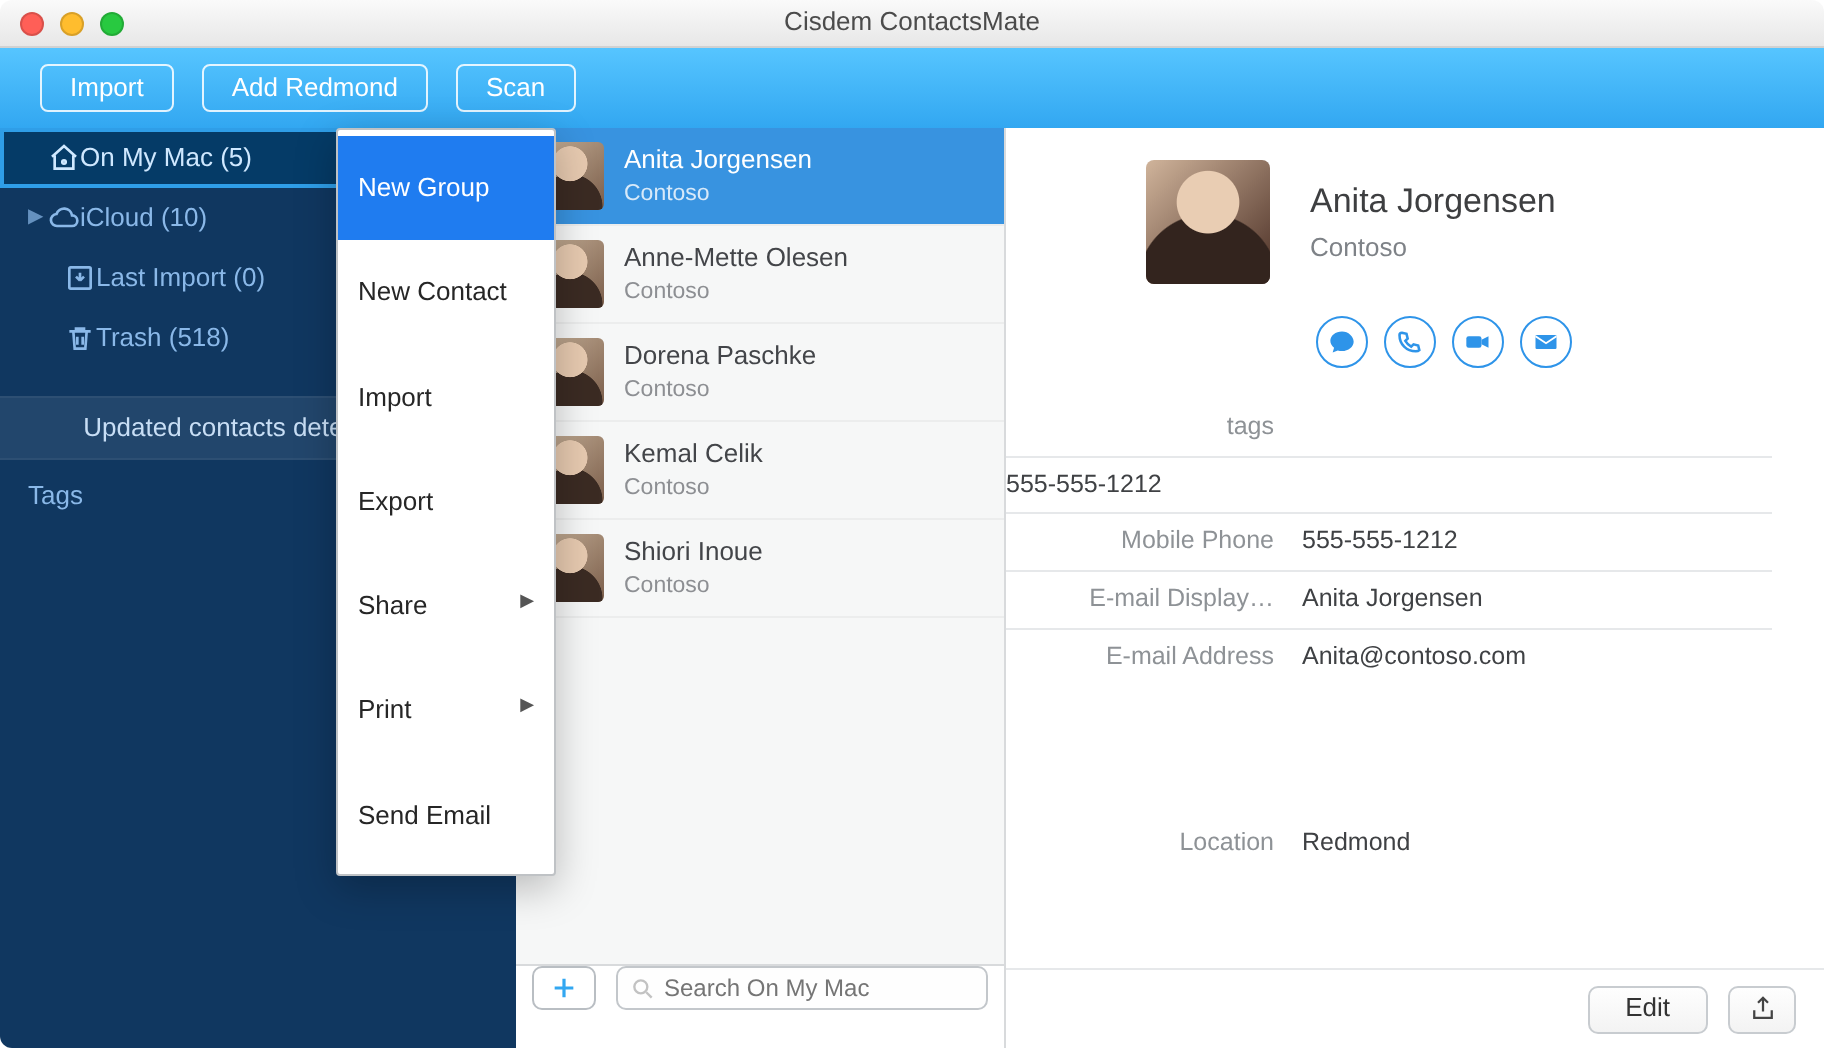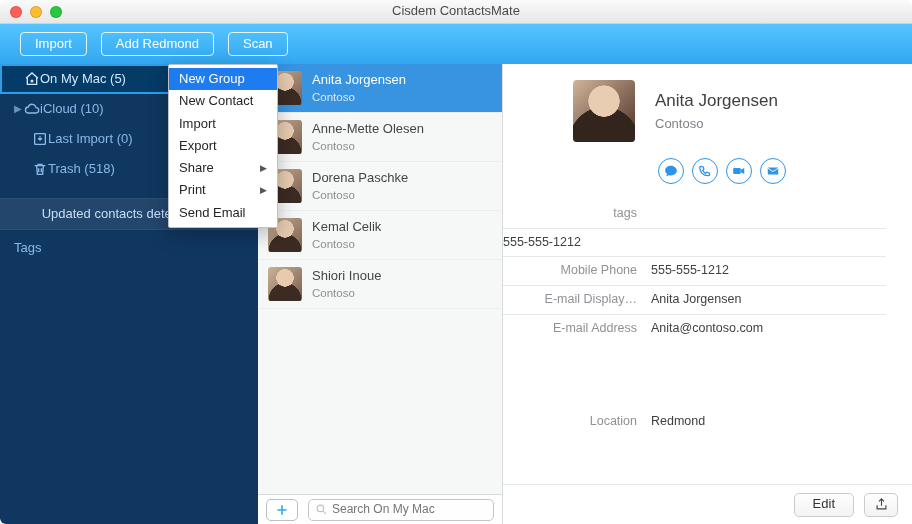--- a/index.html
+++ b/index.html
@@ -59,36 +59,36 @@
   .sidebar{width:258px;background:var(--sidebar-bg);display:flex;flex-direction:column;color:var(--sidebar-text);position:relative}
   .sb-item{height:30px;display:flex;align-items:center;gap:0;padding:0 14px;font-size:13px;cursor:pointer;color:var(--sidebar-text)}
   .sb-item.indent{padding-left:32px}
   .sb-item.sel{background:var(--sidebar-sel);outline:2px solid var(--sidebar-sel-border);outline-offset:-2px;color:var(--sidebar-text-sel)}
   .sb-item .disclosure{font-size:10px;opacity:.7;width:10px}
   .sb-item svg{flex:0 0 auto}
   .sb-update{height:32px;display:flex;align-items:center;justify-content:center;color:#c8def5;background:var(--update-bar);gap:6px;font-size:12.5px;cursor:pointer;margin-top:14px;border-top:1px solid rgba(255,255,255,.05);border-bottom:1px solid rgba(255,255,255,.05)}
   .sb-tags-hdr{padding:10px 14px 6px;color:var(--sidebar-text);font-size:13px}
   
   .ctx{position:absolute;left:168px;top:0px;width:110px;background:var(--ctx-bg);border:1px solid var(--ctx-border);border-radius:2px;box-shadow:0 6px 20px rgba(0,0,0,.25);padding:3px 0;z-index:20}
-  .ctx-item{display:flex;align-items:center;justify-content:space-between;padding:3px 10px;color:var(--ctx-text);font-size:13px;cursor:pointer}
+  .ctx-item{display:flex;justify-content:space-between;padding:18px 10px;color:var(--ctx-text);font-size:13px;cursor:pointer}
   .ctx-item.active{background:var(--ctx-hover);color:#fff}
   .ctx-item .tri{font-size:9px;color:#555}
   
   .contactlist{width:245px;background:var(--list-bg);display:flex;flex-direction:column;border-right:1px solid var(--list-border)}
   .cl-scroll{flex:1;overflow:hidden}
   .cl-item{display:flex;align-items:center;gap:10px;padding:7px 10px;border-bottom:1px solid #eceded;cursor:pointer}
   .cl-item .avatar{width:34px;height:34px;border-radius:3px;background:linear-gradient(135deg,#c9b39a,#7a5d4a);flex:0 0 auto;position:relative;overflow:hidden}
   .cl-item .avatar::after{content:"";position:absolute;inset:0;background:radial-gradient(circle at 50% 32%,#e7cab0 0 30%,transparent 31%),radial-gradient(circle at 50% 95%,#3b2b23 0 44%,transparent 45%)}
   .cl-item .texts{display:flex;flex-direction:column;gap:2px}
   .cl-item .name{color:var(--list-text);font-size:13px}
   .cl-item .org{color:var(--list-sub);font-size:11.5px}
   .cl-item.sel{background:var(--list-sel)}
   .cl-item.sel .name{color:var(--list-sel-text);font-weight:500}
   .cl-item.sel .org{color:rgba(255,255,255,.8)}
-  .cl-footer{height:30px;display:flex;align-items:center;gap:10px;padding:0 8px;border-top:1px solid var(--list-border);background:#fff}
+  .cl-footer{height:42px;display:flex;gap:10px;padding:0 8px;border-top:1px solid var(--list-border);background:#fff}
   .addbtn{width:36px;height:22px;border:1px solid var(--add-btn-border);border-radius:5px;background:#fff;display:flex;align-items:center;justify-content:center;cursor:pointer}
   .addbtn svg{display:block}
   .search{flex:1;height:22px;border:1px solid var(--search-border);border-radius:5px;background:var(--search-bg);display:flex;align-items:center;padding:0 6px;gap:4px}
   .search input{border:none;outline:none;background:transparent;flex:1;font-size:12px;color:#333}
   .search svg{opacity:.5}
   
   .detail{flex:1;background:var(--detail-bg);display:flex;flex-direction:column}
   .detail-main{flex:1;overflow:hidden;padding:16px 26px 0 0}
   .detail-header{display:flex;flex-direction:column;align-items:center;gap:10px;padding-bottom:6px}
   .hdr-row{display:flex;align-items:center;gap:20px;padding-left:70px;width:100%}

